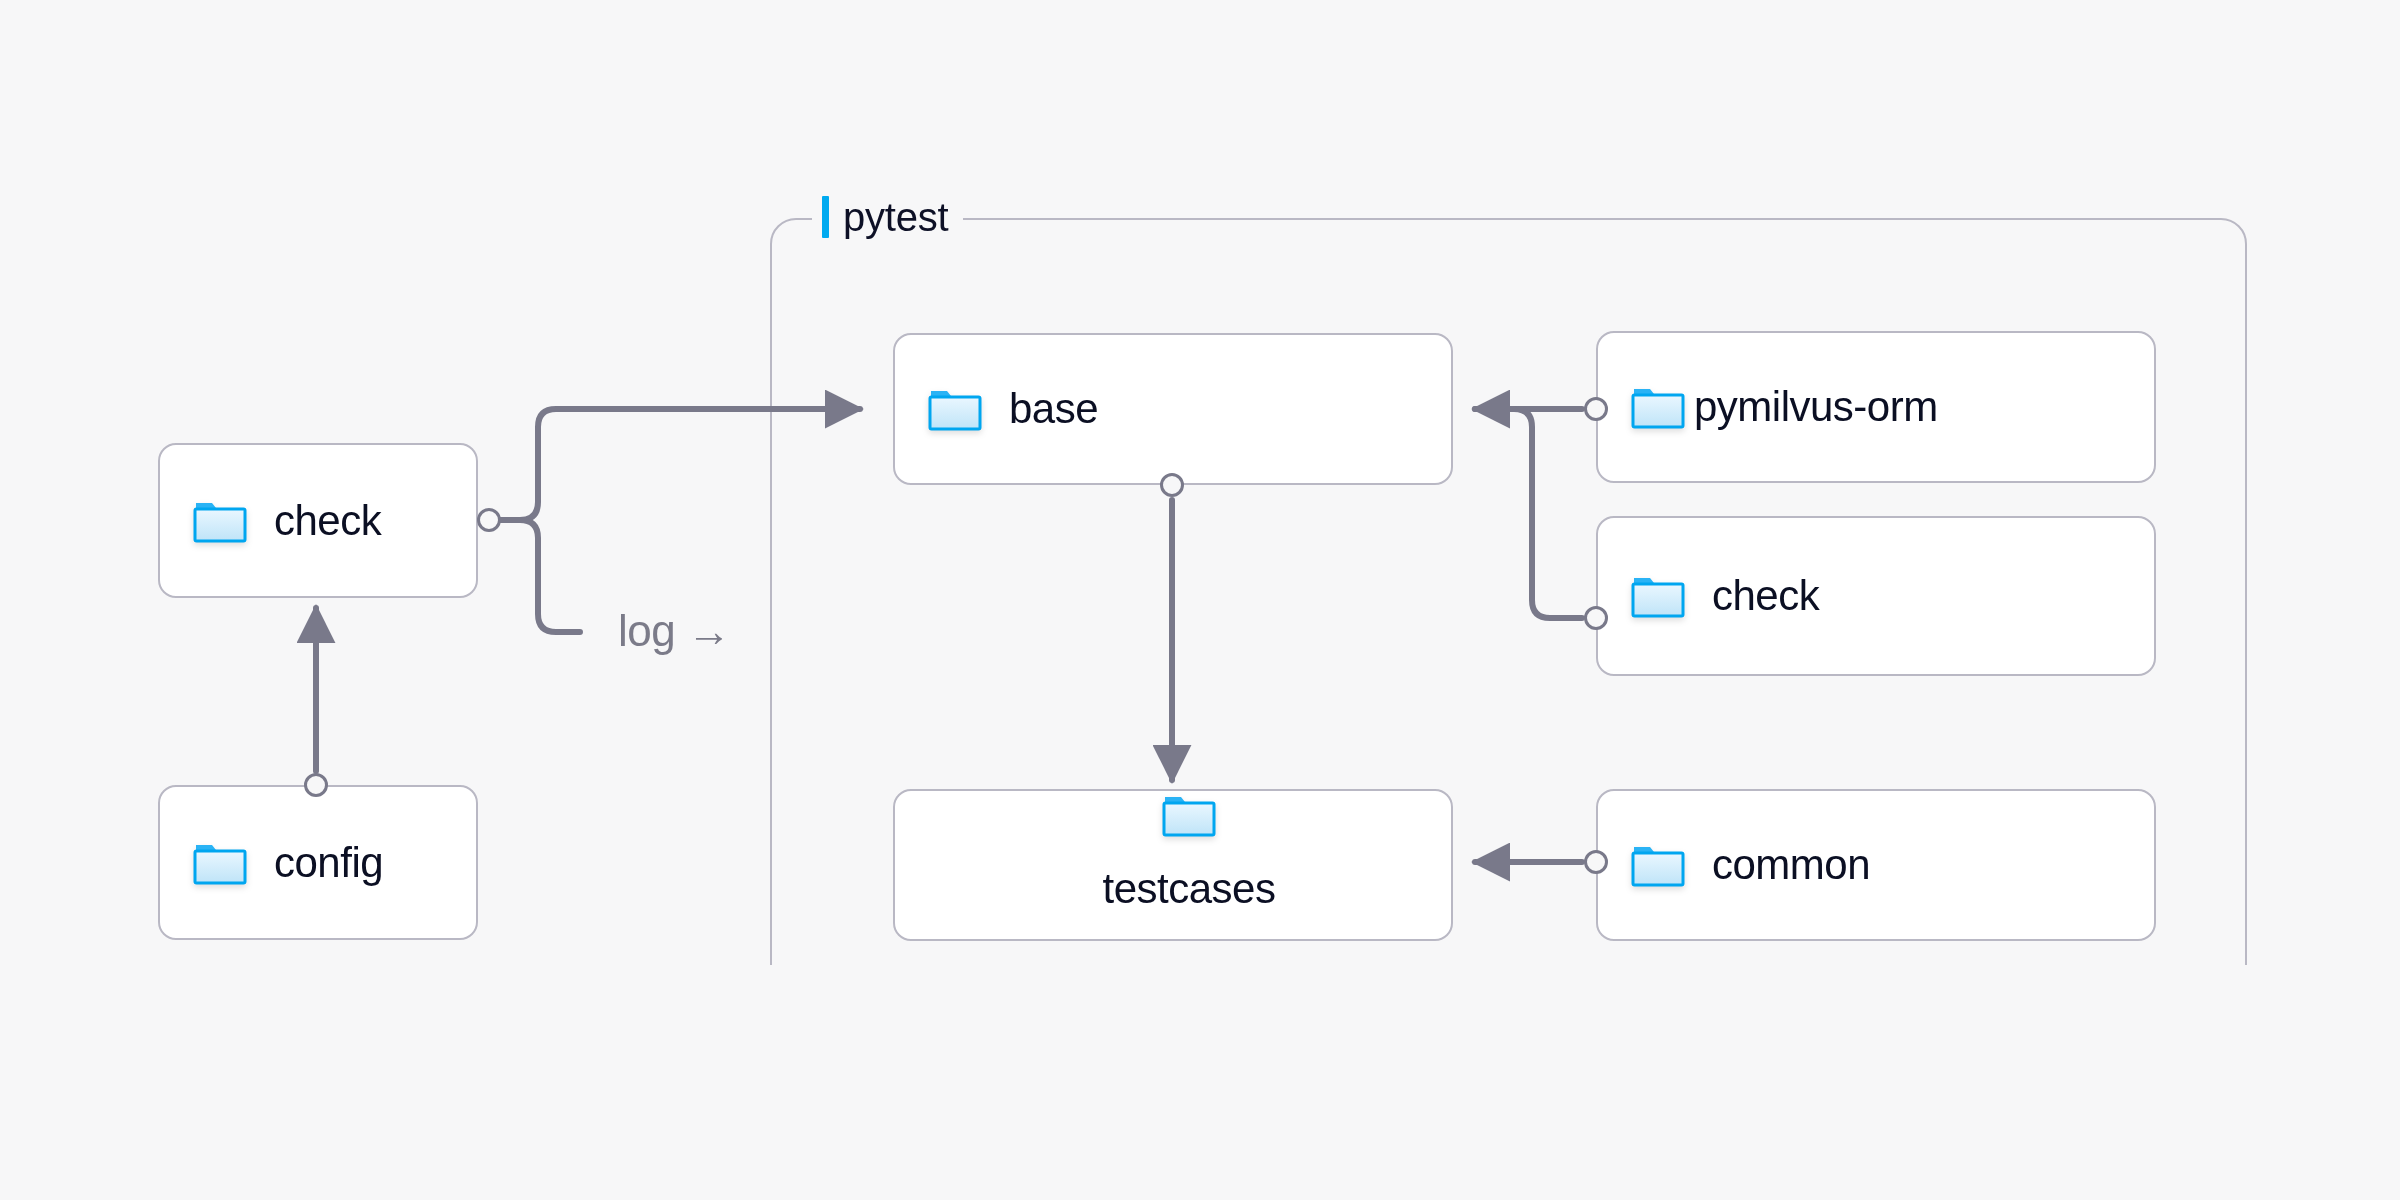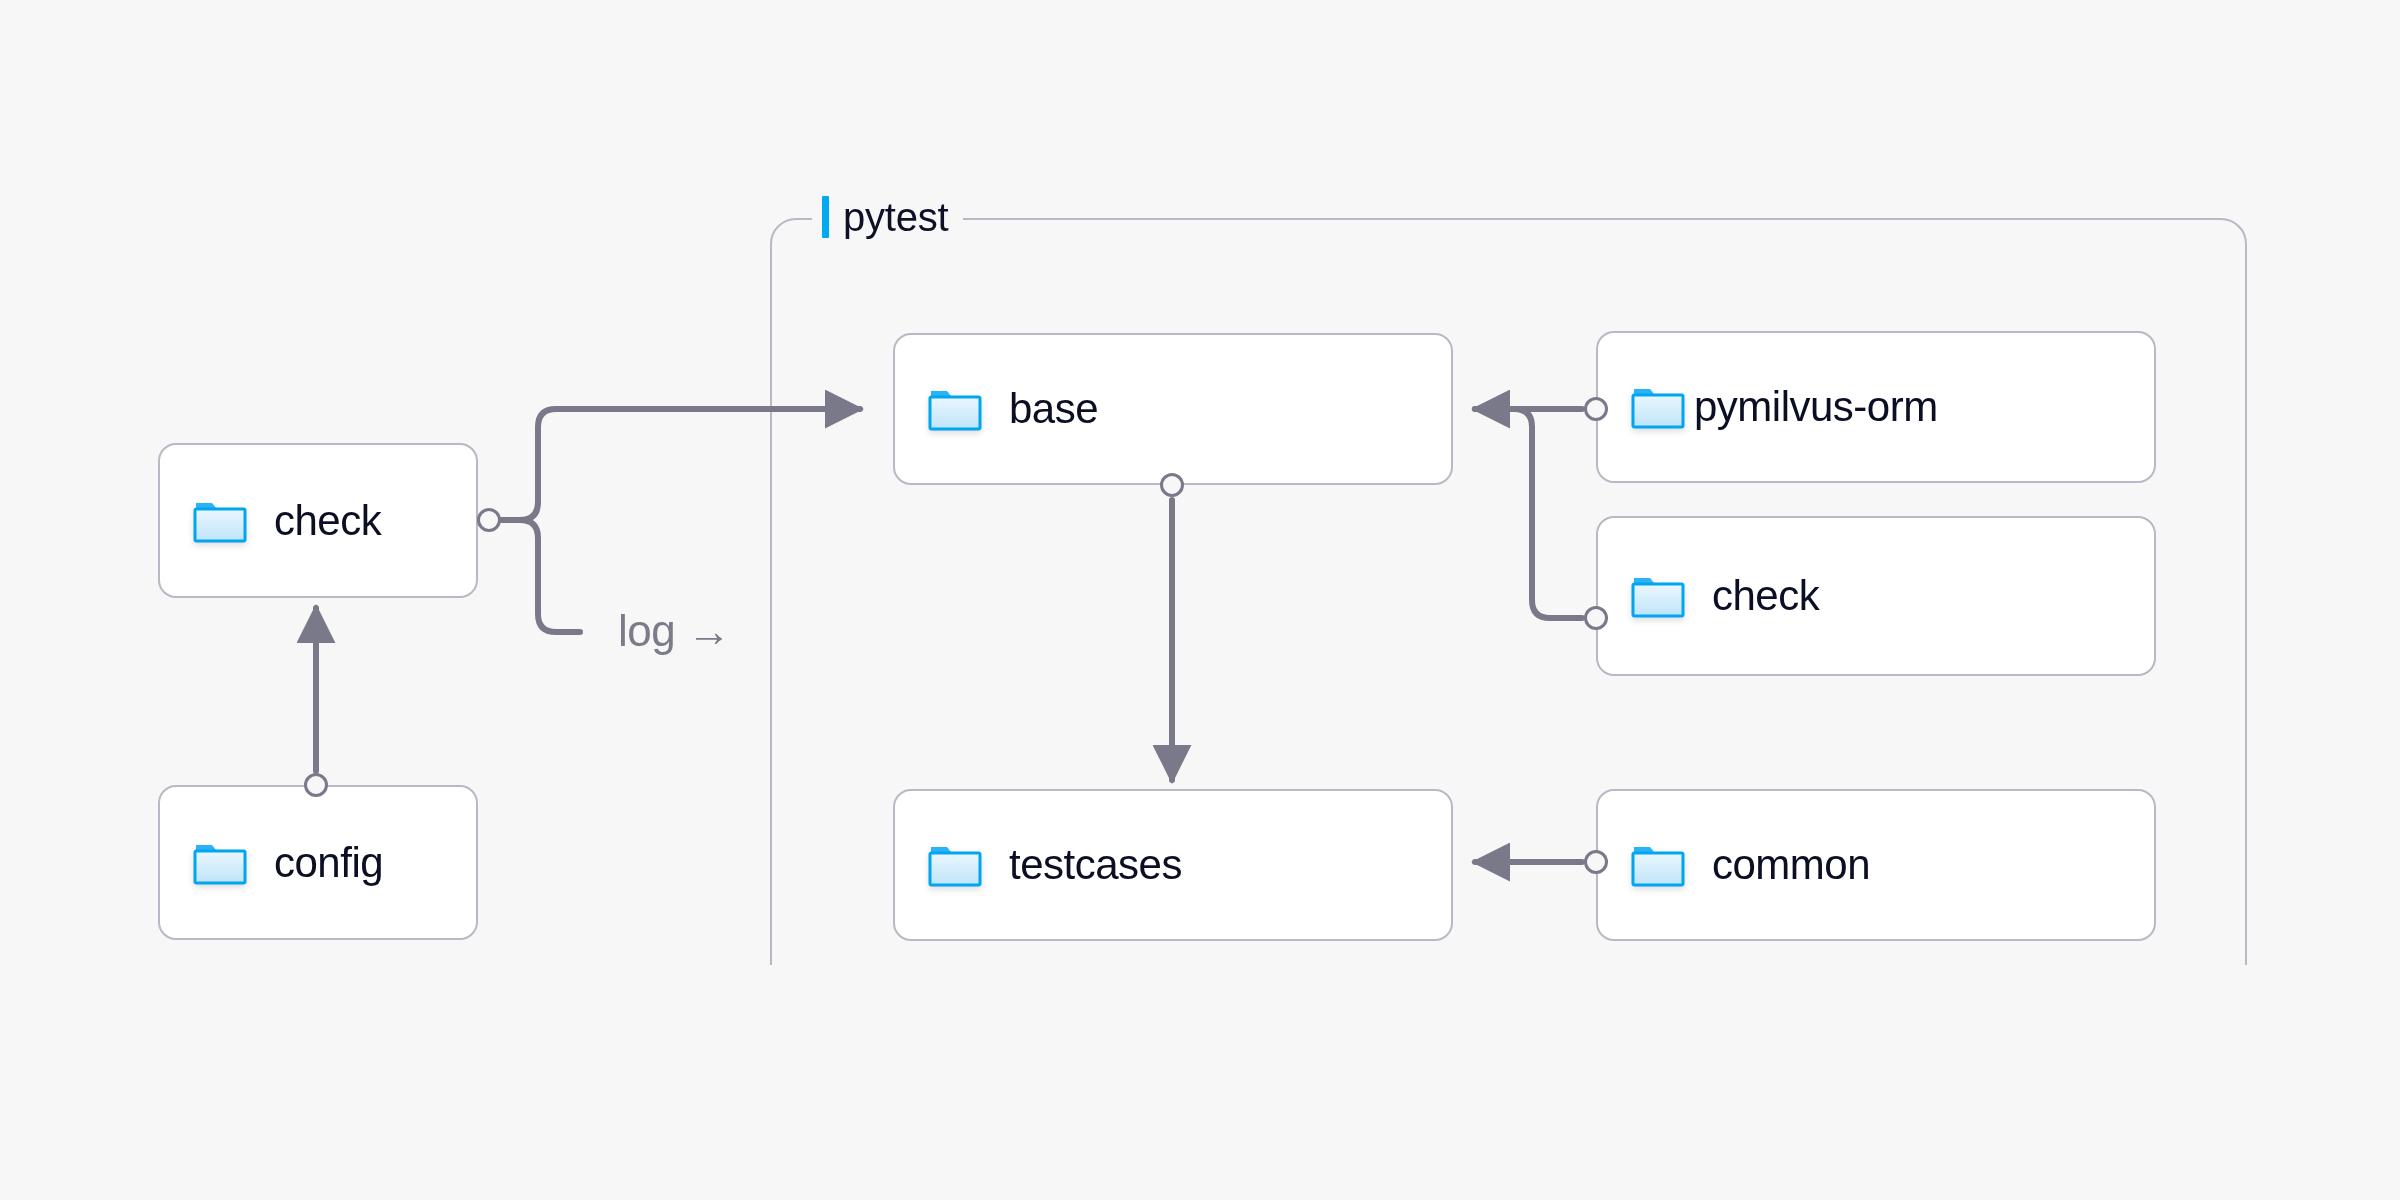--- a/index.html
+++ b/index.html
@@ -179,21 +179,21 @@
           </linearGradient>
         </defs>
         <path d="M4 6 h16 l4 5 h8 v5 H4 z" fill="#2ab3f5"></path>
         <rect x="3" y="12" width="50" height="32" rx="1.5" fill="url(#fg3)" stroke="#00a6f0" stroke-width="3"></rect>
       </svg>
     </span>
     <span class="node-label">base</span>
   </div>
   <div class="handle" style="left:1160px; top:473px;"></div>
 
-  <div class="node" style="left:893px; top:789px; width:560px; height:152px; z-index:4;">
+  <div class="node" style="left:893px; top:789px; width:560px; height:152px; z-index:4;flex-direction:column;">
     <span class="folder-icon">
       <svg viewBox="0 0 56 48">
         <defs>
           <linearGradient id="fg4" x1="0" y1="0" x2="0" y2="1">
             <stop offset="0%" stop-color="#eaf7ff"></stop>
             <stop offset="100%" stop-color="#bfe4f8"></stop>
           </linearGradient>
         </defs>
         <path d="M4 6 h16 l4 5 h8 v5 H4 z" fill="#2ab3f5"></path>
         <rect x="3" y="12" width="50" height="32" rx="1.5" fill="url(#fg4)" stroke="#00a6f0" stroke-width="3"></rect>

